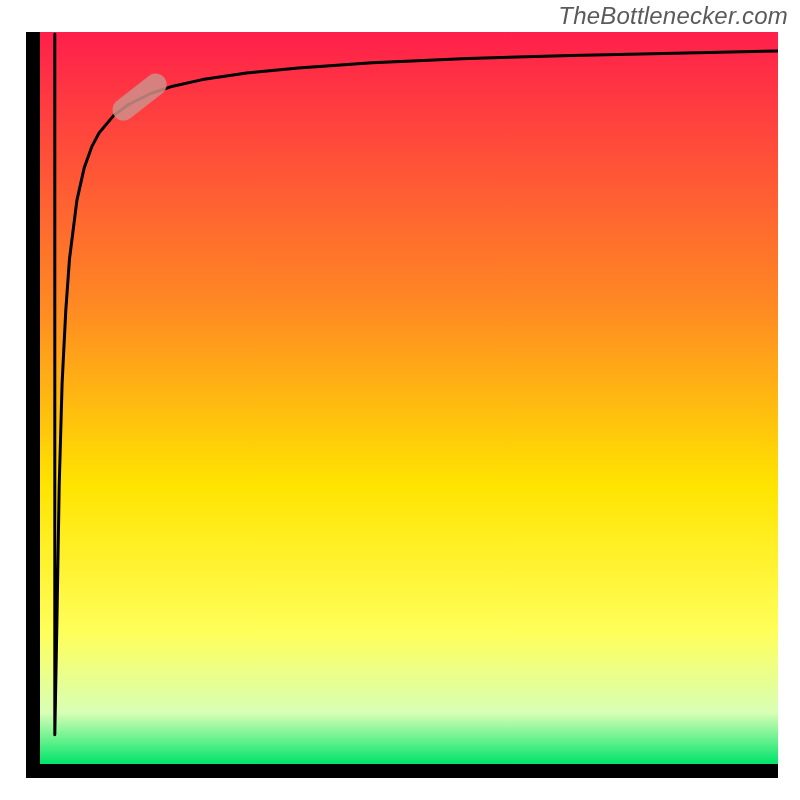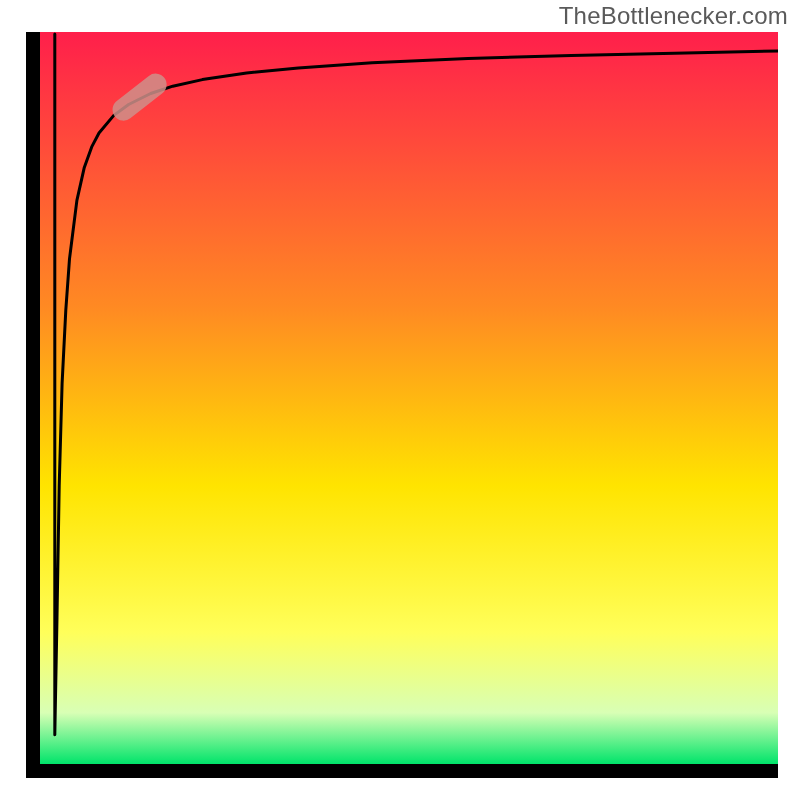--- a/index.html
+++ b/index.html
@@ -7,20 +7,21 @@
     padding: 0;
     width: 800px;
     height: 800px;
     background: #ffffff;
     font-family: Arial, Helvetica, sans-serif;
   }
   .container {
     position: relative;
     width: 800px;
     height: 800px;
+    font-style: italic;
   }
   .watermark {
     position: absolute;
     top: 2px;
     right: 12px;
     font-size: 24px;
     color: #5a5a5a;
     font-weight: 500;
     letter-spacing: 0.2px;
   }

